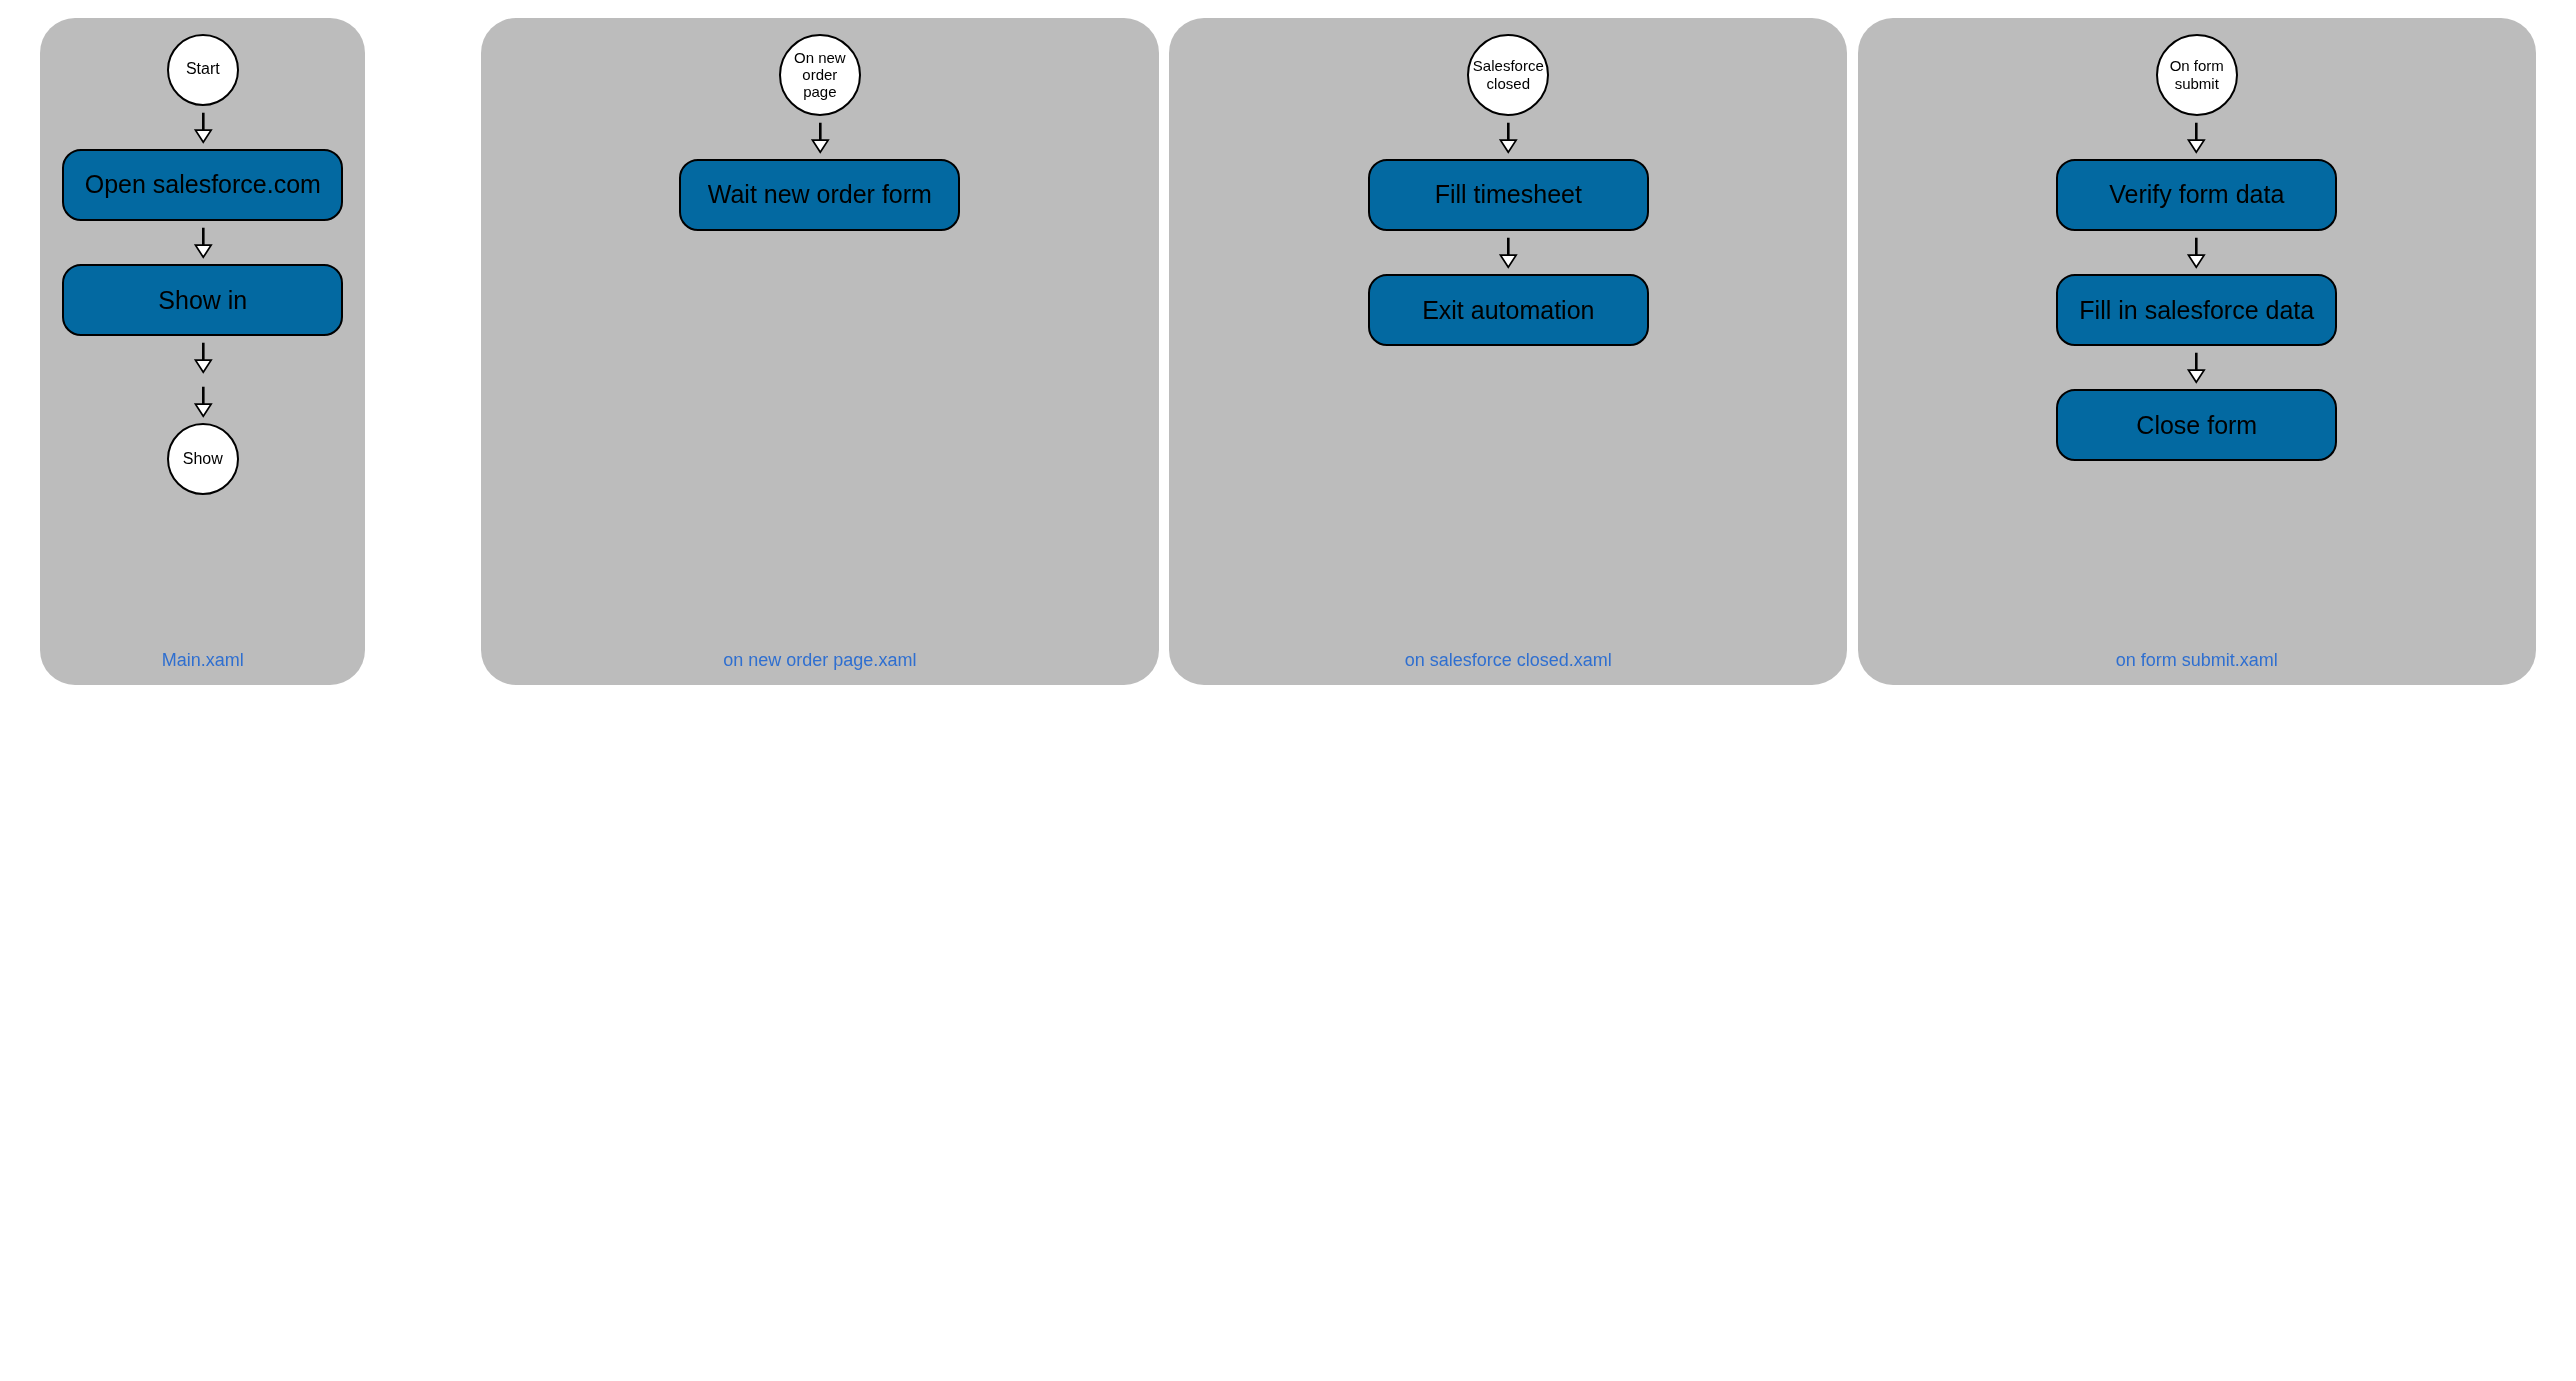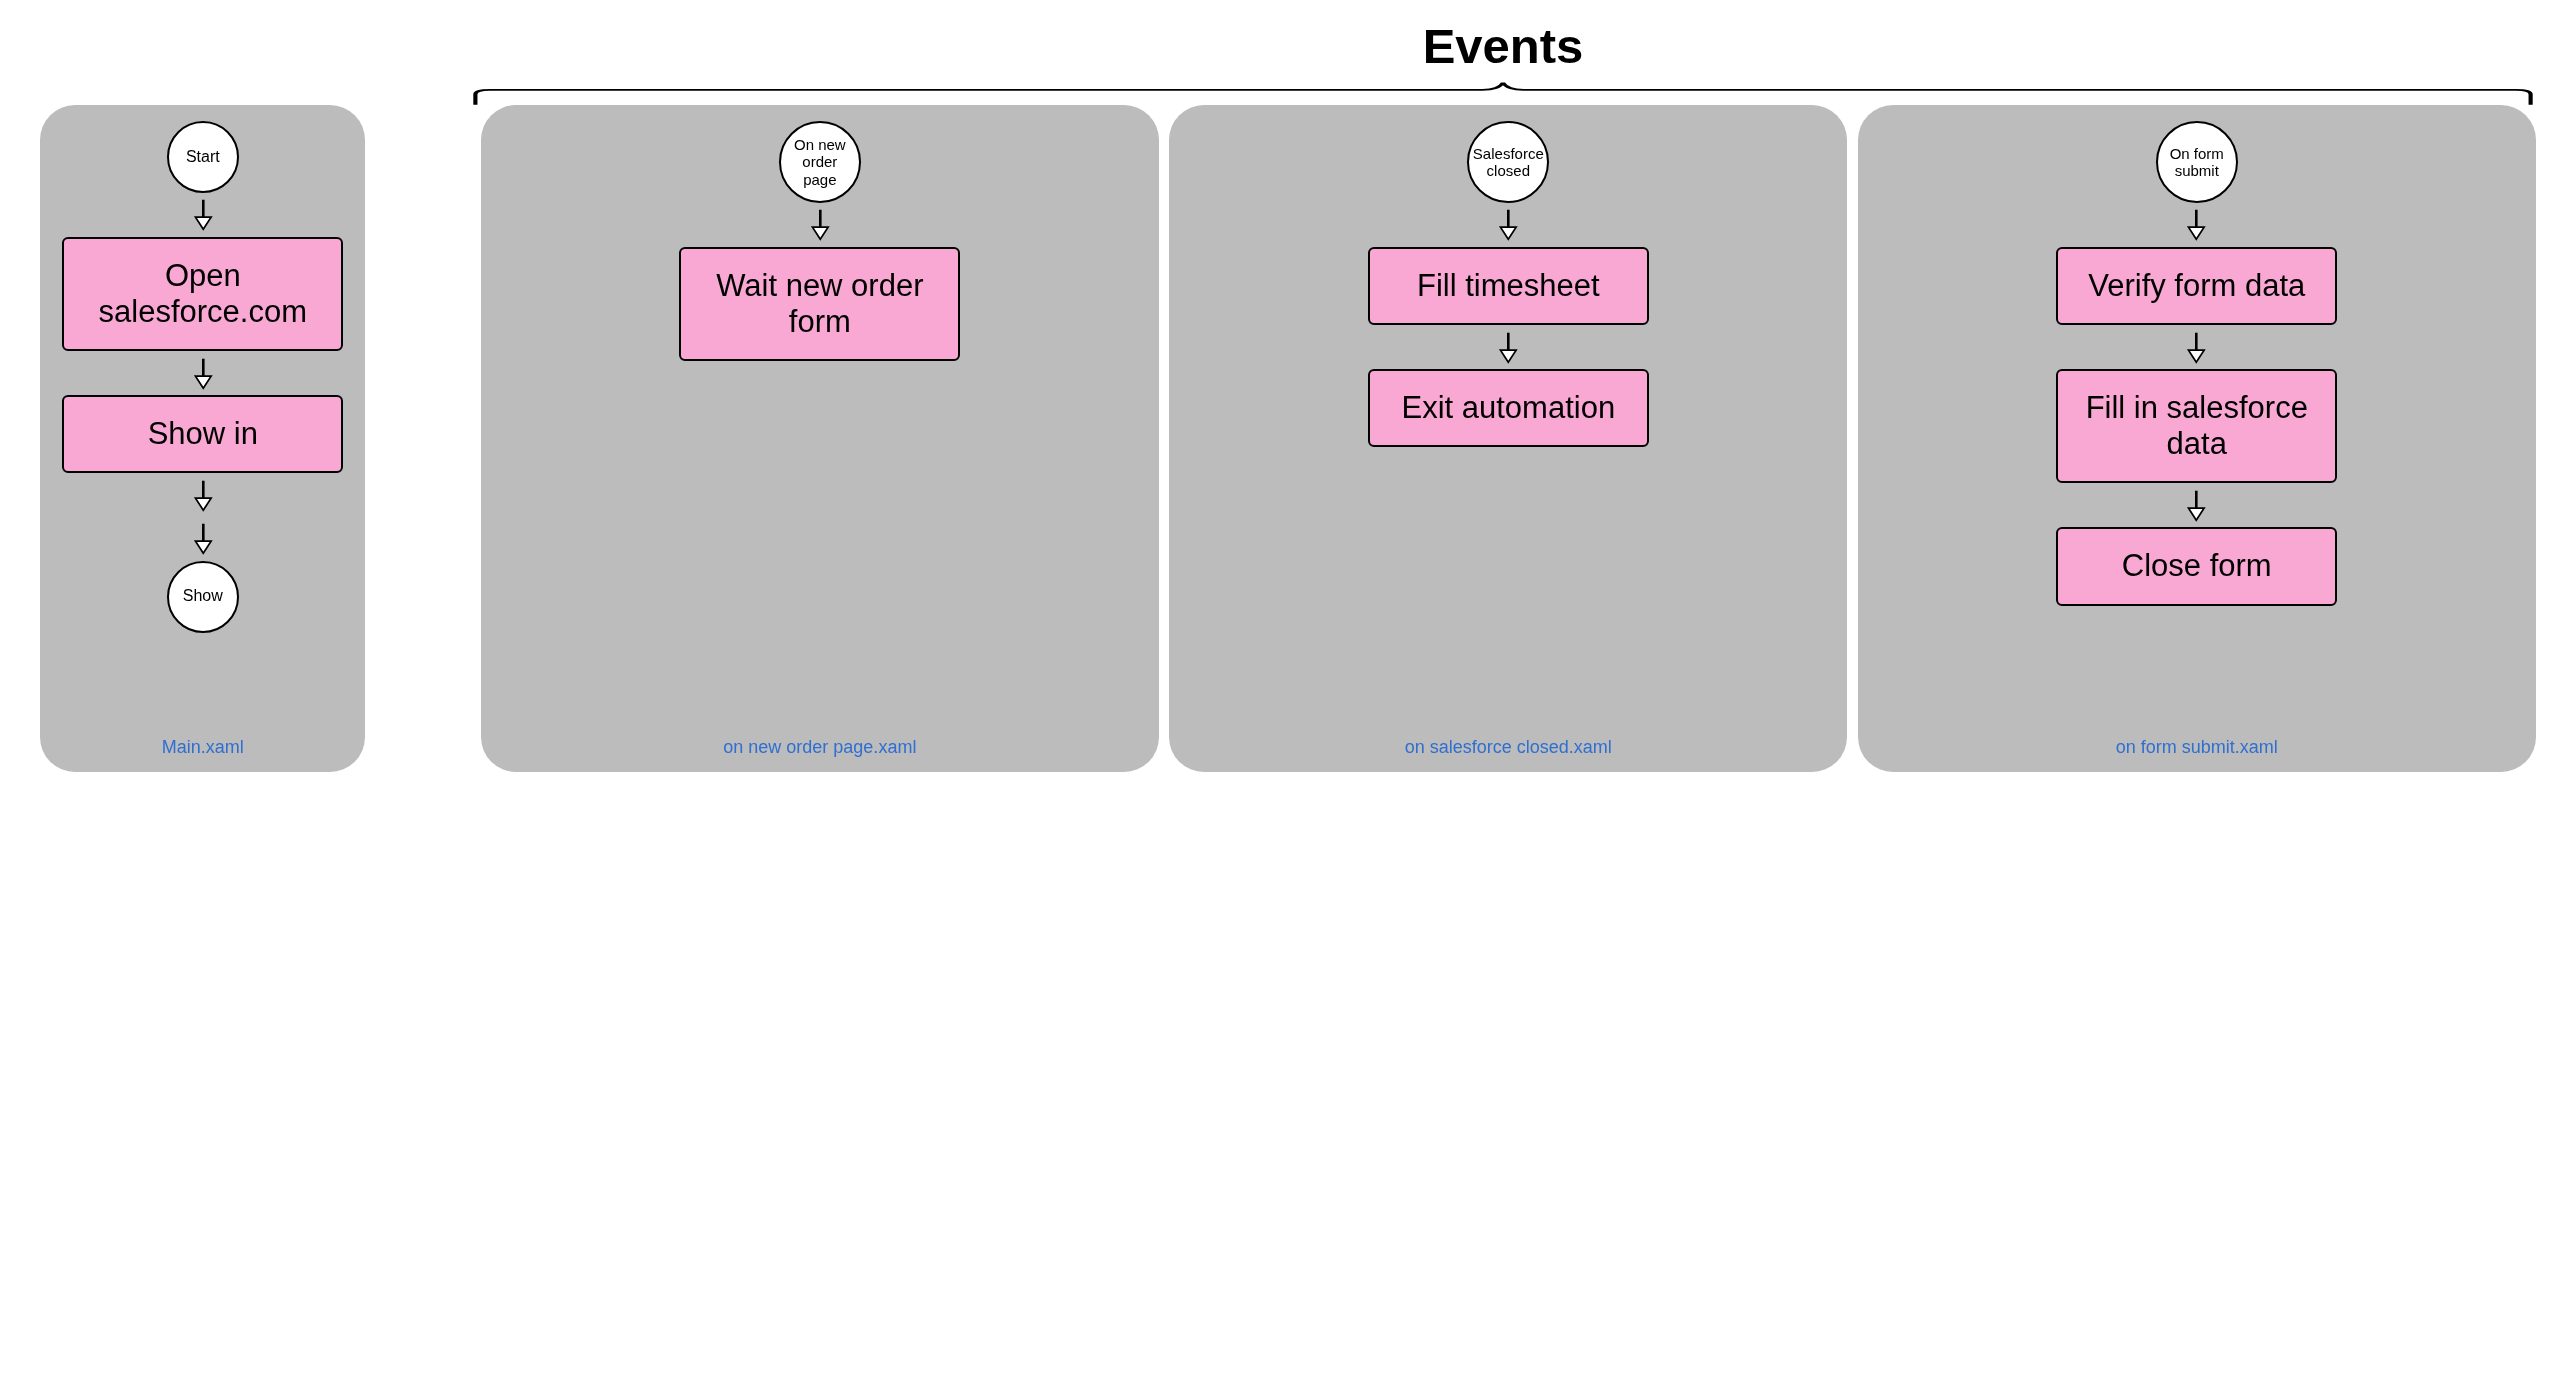--- a/index.html
+++ b/index.html
@@ -92,27 +92,27 @@
       height: 72px;
       font-size: 16px;
     }
     .circle-event {
       width: 82px;
       height: 82px;
       font-size: 15px;
       padding: 5.3px;
     }
     .step-box {
-      background: #f9a8d4;
+      background: #0369a1;
       border: 2.6px solid #000;
-      border-radius: 6px;
+      border-radius: 19px;
       width: 100%;
       max-width: 281px;
       padding: 19.3px 8.8px;
-      font-size: 31px;
+      font-size: 25px;
       text-align: center;
       color: #000;
     }
     .arrow-down {
       width: 24.6px;
       height: 33px;
       margin: 5.3px 0;
     }
     .caption {
       margin-top: auto;
@@ -126,29 +126,20 @@
       display: flex;
       flex-direction: row;
       align-items: center;
     }
   </style>
 </head>
 <body>
 
 <div class="outer">
 
-  <div class="header-row">
-    <div class="header-spacer"></div>
-    <div class="events-header">
-      <div class="events-title">Events</div>
-      <svg class="brace" viewBox="0 0 1000 28" preserveAspectRatio="none">
-        <path d="M 5 27 L 5 15 Q 5 10 12 10 L 490 10 Q 498 10 500 2 Q 502 10 510 10 L 988 10 Q 995 10 995 15 L 995 27" fill="none" stroke="#000" stroke-width="2"></path>
-      </svg>
-    </div>
-  </div>
 
   <div class="columns">
 
     <div class="panel panel-main">
       <div class="flow-top">
         <div class="circle circle-large">
           <span>Start</span>
         </div>
         <svg class="arrow-down" viewBox="0 0 28 38">
           <line x1="14" y1="2" x2="14" y2="22" stroke="#000" stroke-width="3"></line>

